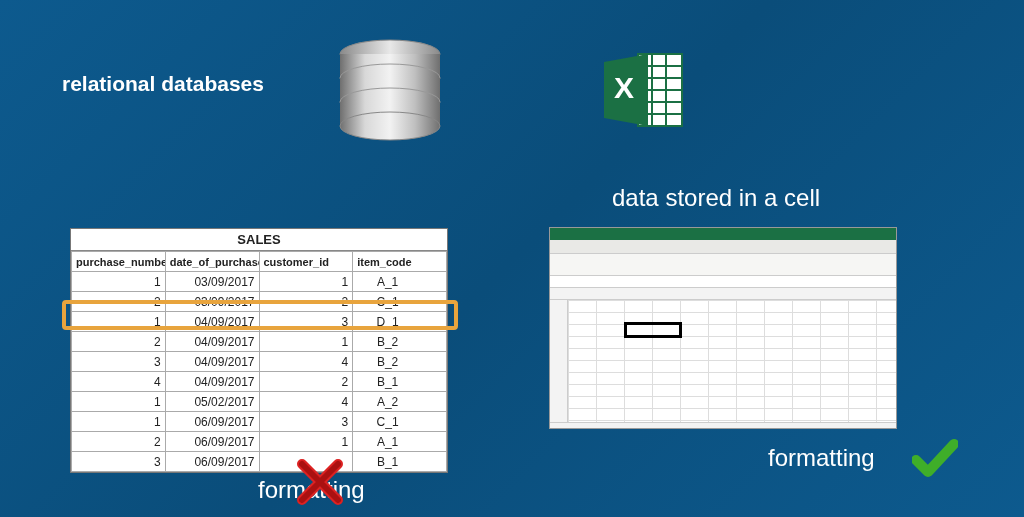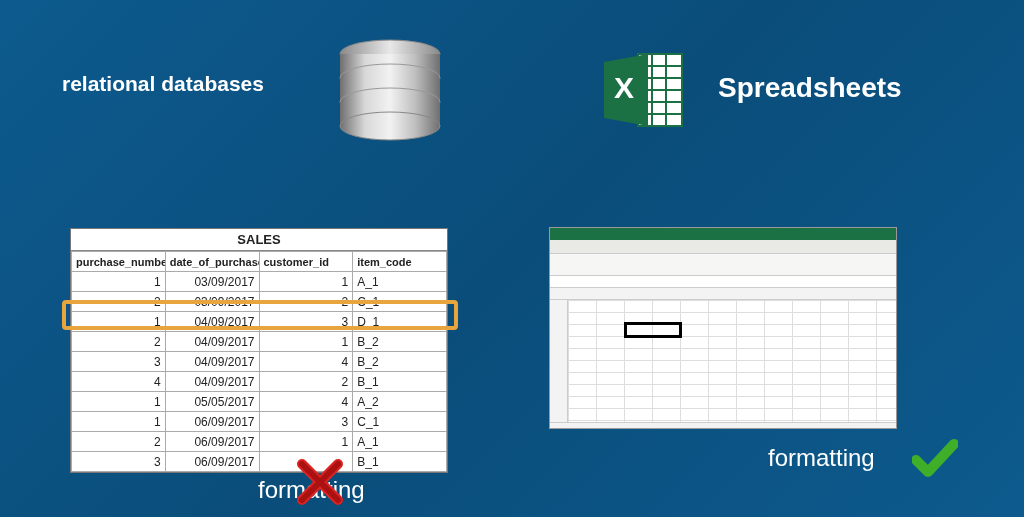--- a/index.html
+++ b/index.html
@@ -28,21 +28,21 @@
   }
   .sales-table .tname { text-align: center; font-weight: 700; padding: 3px 8px; border-bottom: 1px solid #888; font-size: 13px; }
   .sales-table table { width: 100%; border-collapse: collapse; table-layout: fixed; }
   .sales-table th, .sales-table td {
     border: 1px solid #aaa; padding: 2px 4px; height: 20px;
     overflow: hidden; white-space: nowrap;
   }
   .sales-table th { font-weight: 700; font-size: 11px; text-align: left; }
   .sales-table td:nth-child(1), .sales-table td:nth-child(3) { text-align: right; }
   .sales-table td:nth-child(2) { text-align: right; }
-  .sales-table td:nth-child(4) { text-align: left; padding-right: 28px;}
+  .sales-table td:nth-child(4) { text-align: center; padding-right: 28px;}
   .highlight-row {
     position: absolute; left: 62px; top: 300px; width: 396px; height: 30px;
     border: 4px solid #e8a43d; border-radius: 4px; pointer-events: none;
   }
   .left-formatting {
     position: absolute; left: 258px; top: 476px;
     font-size: 24px;
   }
   .red-x {
     position: absolute; left: 296px; top: 458px; width: 48px; height: 48px;
@@ -168,21 +168,21 @@
             <td>B_2</td>
           </tr>
           <tr>
             <td>4</td>
             <td>04/09/2017</td>
             <td>2</td>
             <td>B_1</td>
           </tr>
           <tr>
             <td>1</td>
-            <td>05/05/2017</td>
+            <td>05/02/2017</td>
             <td>4</td>
             <td>A_2</td>
           </tr>
           <tr>
             <td>1</td>
             <td>06/09/2017</td>
             <td>3</td>
             <td>C_1</td>
           </tr>
           <tr>
@@ -219,21 +219,21 @@
         <line x1="36" y1="40" x2="80" y2="40"></line>
           <line x1="36" y1="52" x2="80" y2="52"></line>
         <line x1="36" y1="64" x2="80" y2="64"></line>
         <line x1="50" y1="4" x2="50" y2="76"></line>
           <line x1="64" y1="4" x2="64" y2="76"></line>
       </g>
       <polygon points="2,12 46,4 46,76 2,68" fill="#1b7044"></polygon>
       <text x="22" y="48" text-anchor="middle" font-size="30" font-weight="700" fill="#fff" font-family="Arial">X</text>
     </svg>
   </div>
-  <div class="right-title">Spreadsheets</div>
+  <div class="right-sub">data stored in a cell</div>
 
   <div class="ss-win">
     <div class="ss-title"></div>
     <div class="ss-ribbon"></div>
     <div class="ss-ribbon2"></div>
     <div class="ss-formula"></div>
     <div class="ss-grid">
       <div class="ss-colhdr"></div>
       <div class="ss-rowhdr"></div>
       <div class="ss-cell-hl"></div>

